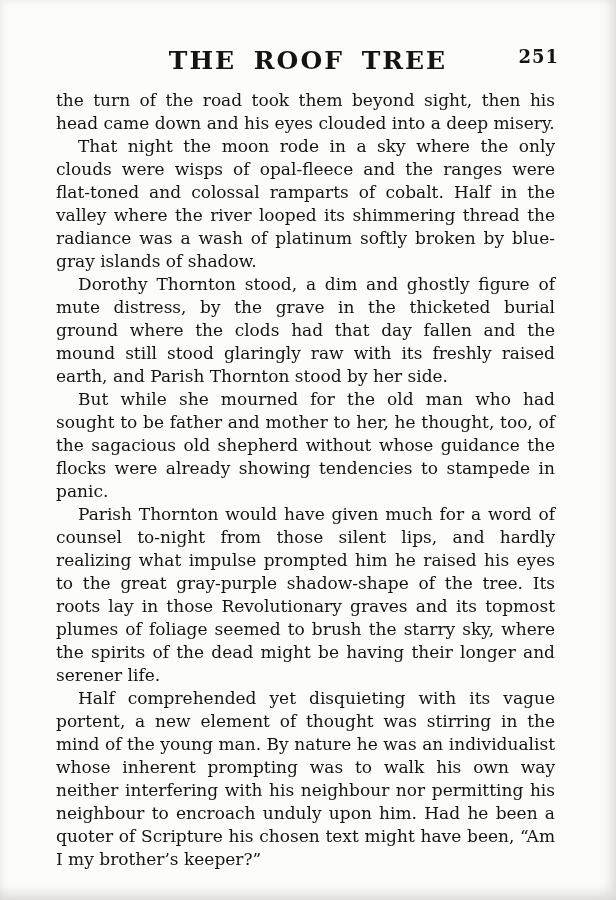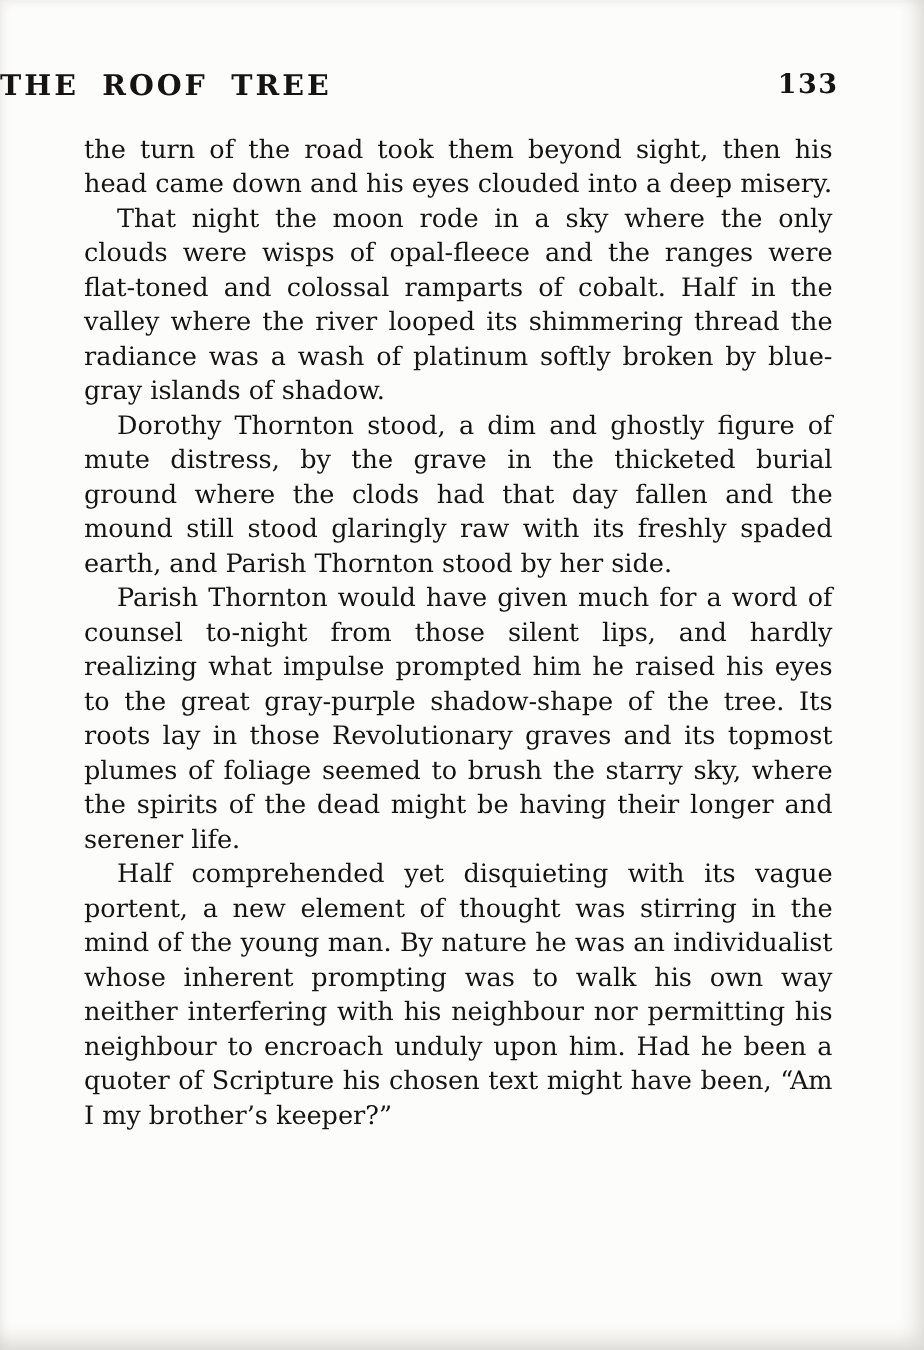--- a/index.html
+++ b/index.html
@@ -22,23 +22,23 @@
       box-shadow:
         inset -5px -7px 12px rgba(70, 64, 52, 0.16),
         inset 2px 2px 6px rgba(70, 64, 52, 0.05);
     }
     .header {
       position: relative;
       padding-top: 46px;
       height: 26px;
     }
     .running-title {
-      text-align: left;
+      text-align: center;
       font-weight: bold;
-      font-size: 19px;
+      font-size: 25px;
       letter-spacing: 2px;
       word-spacing: 7px;
     }
     .page-number {
       position: absolute;
       top: 46px;
       right: 57px;
       font-weight: bold;
       font-size: 18px;
       letter-spacing: 1px;
@@ -57,24 +57,25 @@
       text-indent: 0;
     }
   </style>
 </head>
 <body>
 
 <div class="page">
 
   <div class="header">
     <div class="running-title">THE ROOF TREE</div>
-    <div class="page-number">133</div>
+    <div class="page-number">251</div>
   </div>
 
   <div class="body-text">
     <p class="continued">the turn of the road took them beyond sight, then his head came down and his eyes clouded into a deep misery.</p>
     <p>That night the moon rode in a sky where the only clouds were wisps of opal-fleece and the ranges were flat-toned and colossal ramparts of cobalt.  Half in the valley where the river looped its shimmering thread the radiance was a wash of platinum softly broken by blue-gray islands of shadow.</p>
-    <p>Dorothy Thornton stood, a dim and ghostly figure of mute distress, by the grave in the thicketed burial ground where the clods had that day fallen and the mound still stood glaringly raw with its freshly spaded earth, and Parish Thornton stood by her side.</p>
+    <p>Dorothy Thornton stood, a dim and ghostly figure of mute distress, by the grave in the thicketed burial ground where the clods had that day fallen and the mound still stood glaringly raw with its freshly raised earth, and Parish Thornton stood by her side.</p>
+    <p>But while she mourned for the old man who had sought to be father and mother to her, he thought, too, of the sagacious old shepherd without whose guidance the flocks were already showing tendencies to stampede in panic.</p>
     <p>Parish Thornton would have given much for a word of counsel to-night from those silent lips, and hardly realizing what impulse prompted him he raised his eyes to the great gray-purple shadow-shape of the tree.  Its roots lay in those Revolutionary graves and its topmost plumes of foliage seemed to brush the starry sky, where the spirits of the dead might be having their longer and serener life.</p>
     <p>Half comprehended yet disquieting with its vague portent, a new element of thought was stirring in the mind of the young man.  By nature he was an individualist whose inherent prompting was to walk his own way neither interfering with his neighbour nor permitting his neighbour to encroach unduly upon him.  Had he been a quoter of Scripture his chosen text might have been, “Am I my brother’s keeper?”</p>
   </div>
 
 </div>
 
 </body></html>

